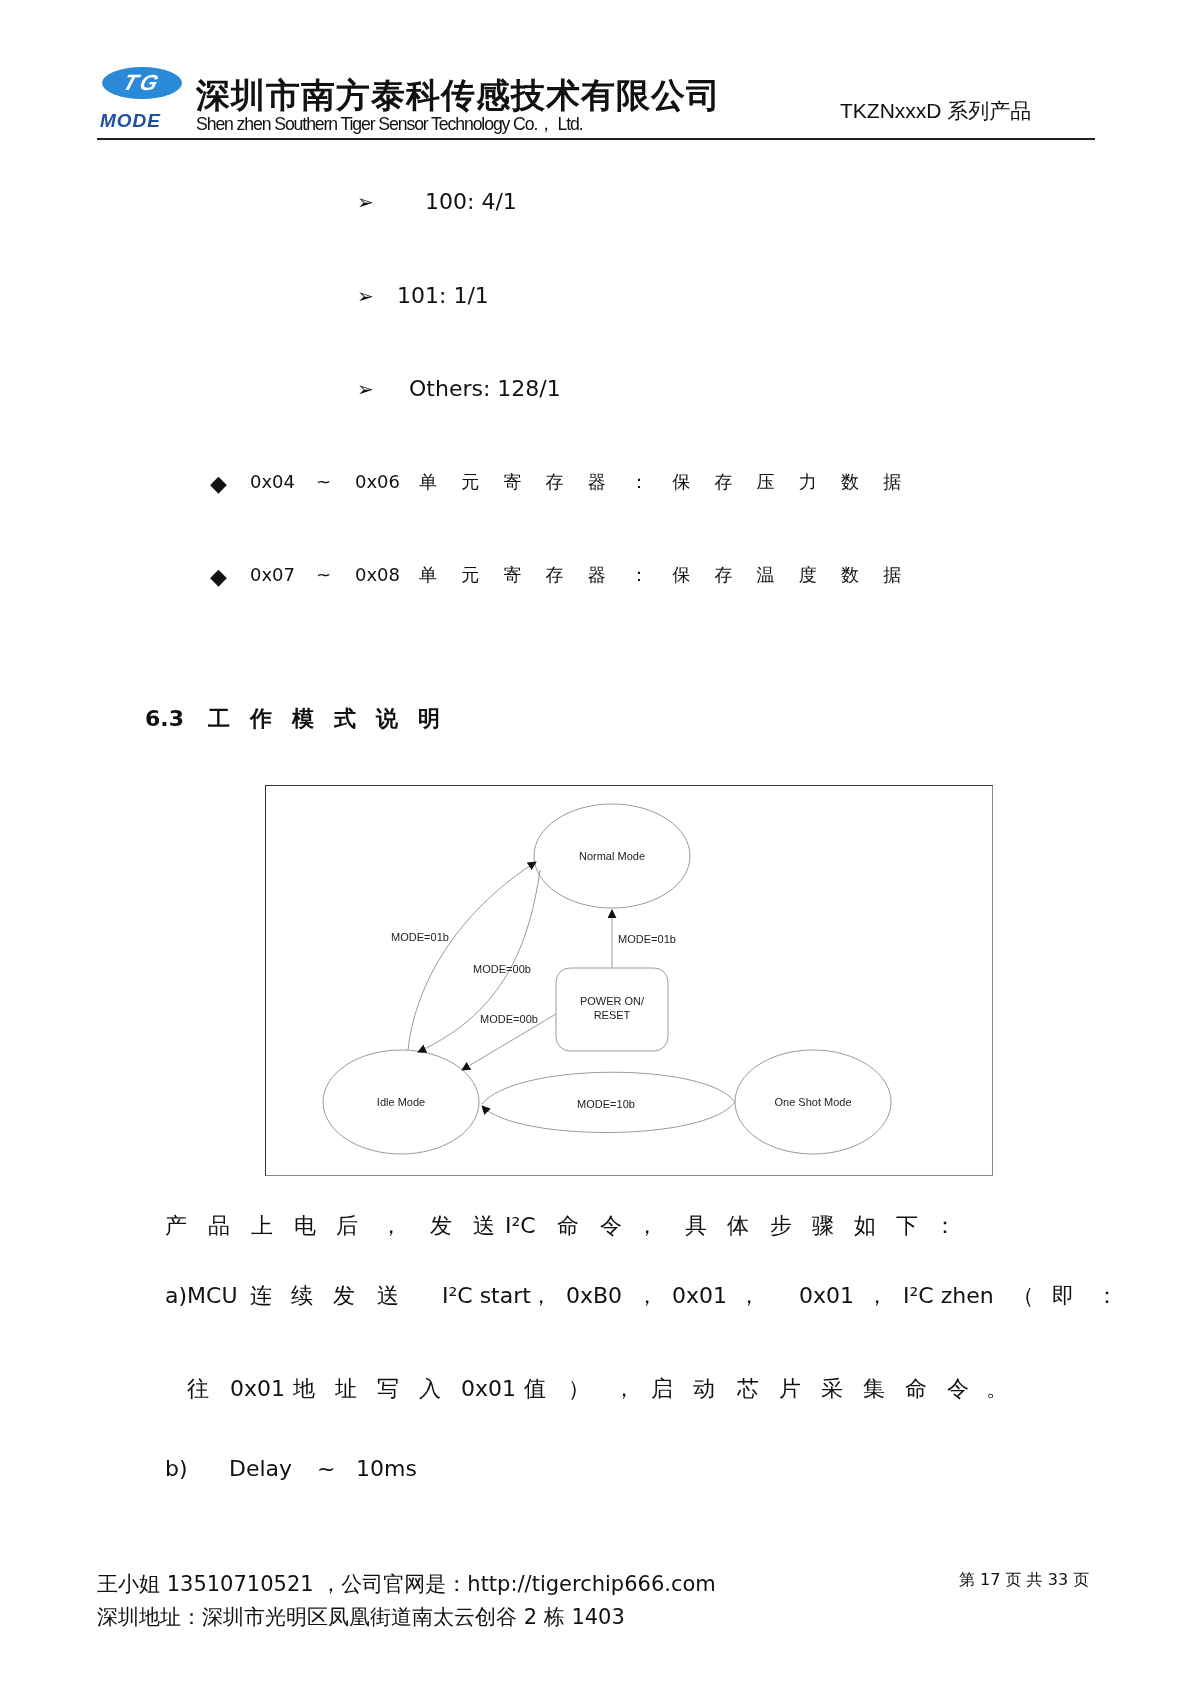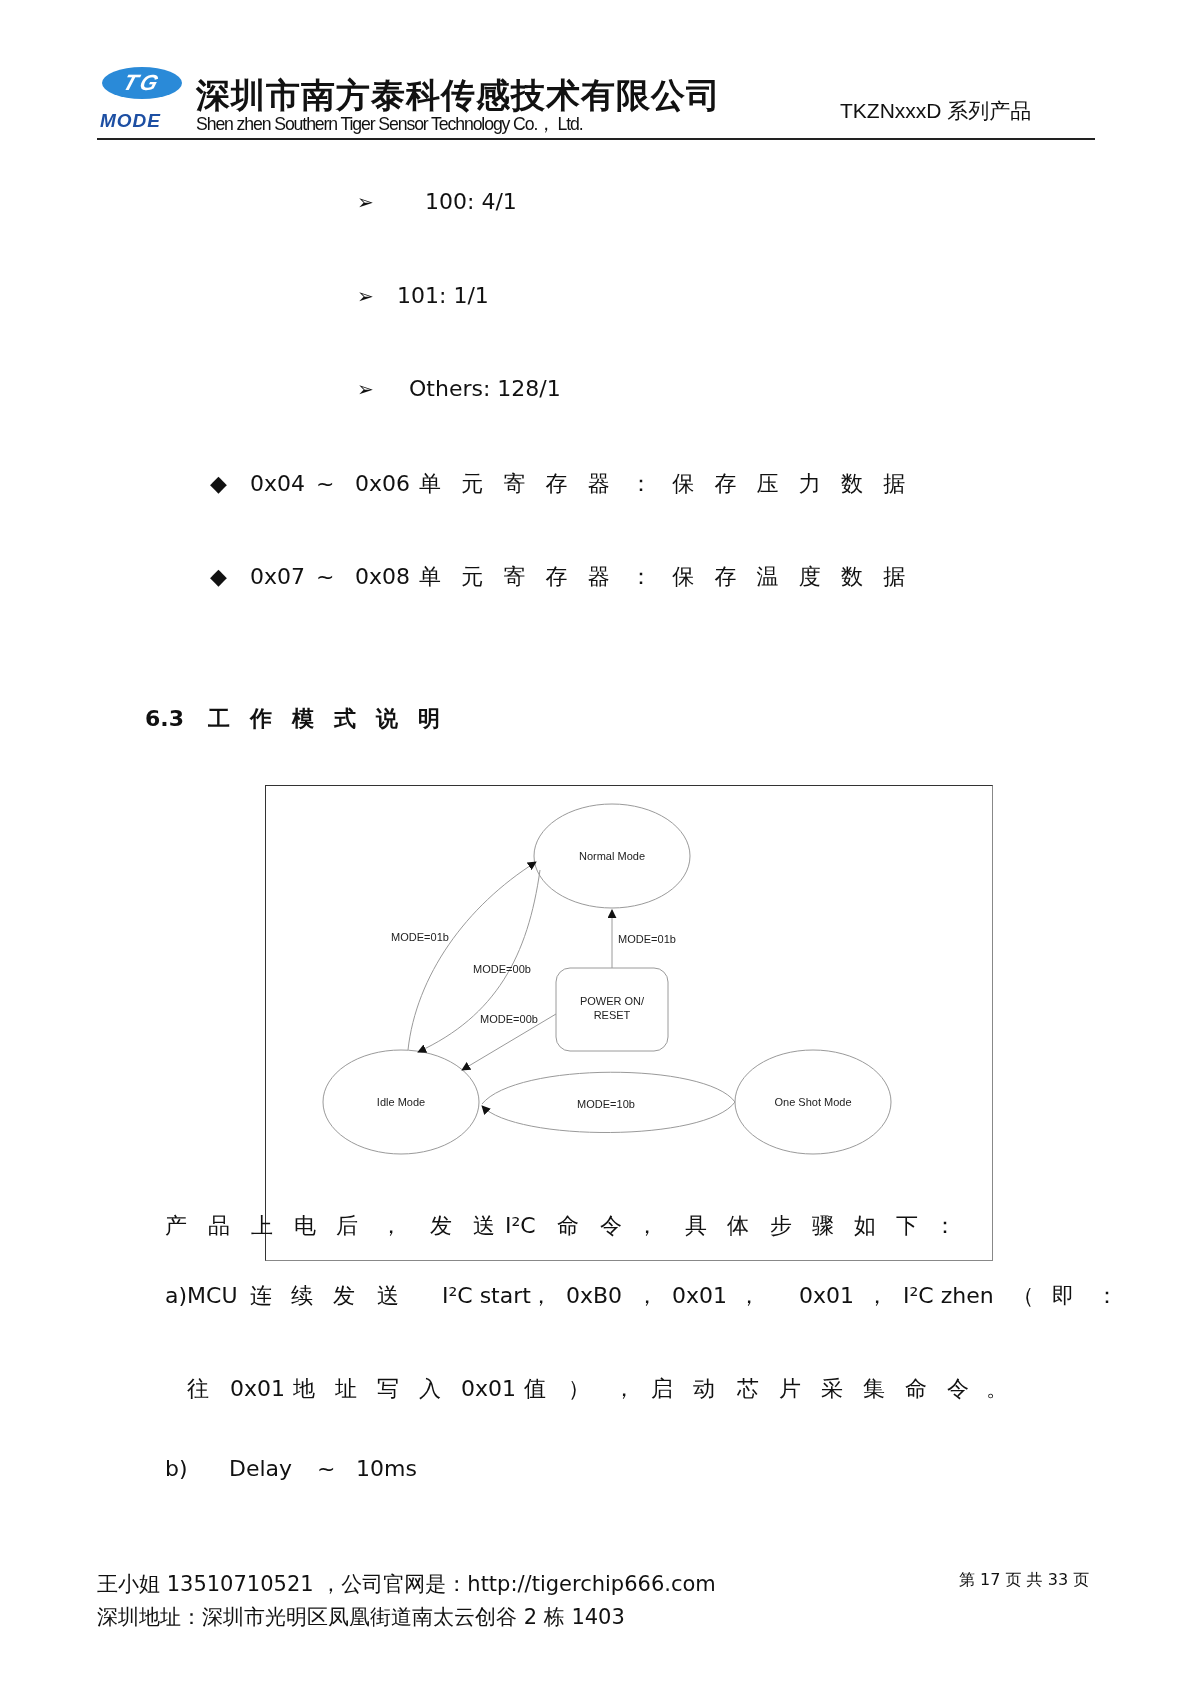--- a/index.html
+++ b/index.html
@@ -21,24 +21,24 @@
   .company-cn { left: 196px; top: 78px; font-size: 34px; font-weight: bold; letter-spacing: 1px; }
   .company-en { left: 196px; top: 114px; font-size: 19px; letter-spacing: -1.2px;
                 font-family: "Liberation Sans", sans-serif; transform: scaleX(0.93); transform-origin: left; }
   .series { left: 840px; top: 100px; font-size: 21px; font-family: "Liberation Sans", sans-serif; }
   .header-rule { position: absolute; left: 97px; top: 138px; width: 998px; height: 2px; background: #222; }
 
   
   .arrow-bullet { font-size: 20px; }
   .sub-text { font-size: 22px; font-family: "DejaVu Sans", sans-serif; }
   .diamond { font-size: 22px; }
-  .reg-text { font-size: 22px; }
+  .reg-text { font-size: 18px; }
   .heading { font-size: 22px; font-weight: bold; }
 
-  .diagram-box { position: absolute; left: 265px; top: 785px; width: 728px; height: 476px;
+  .diagram-box { position: absolute; left: 265px; top: 785px; width: 728px; height: 391px;
                  border: 1px solid #333; border-bottom-color: #888; border-right-color: #888; box-sizing: border-box; }
   .diagram-box svg { position: absolute; left: 0; top: 0; }
 
   .para { font-size: 22px; }
   .footer { font-size: 21px; }
   .pagenum { font-size: 16px; }
 </style>
 </head>
 <body>
 

